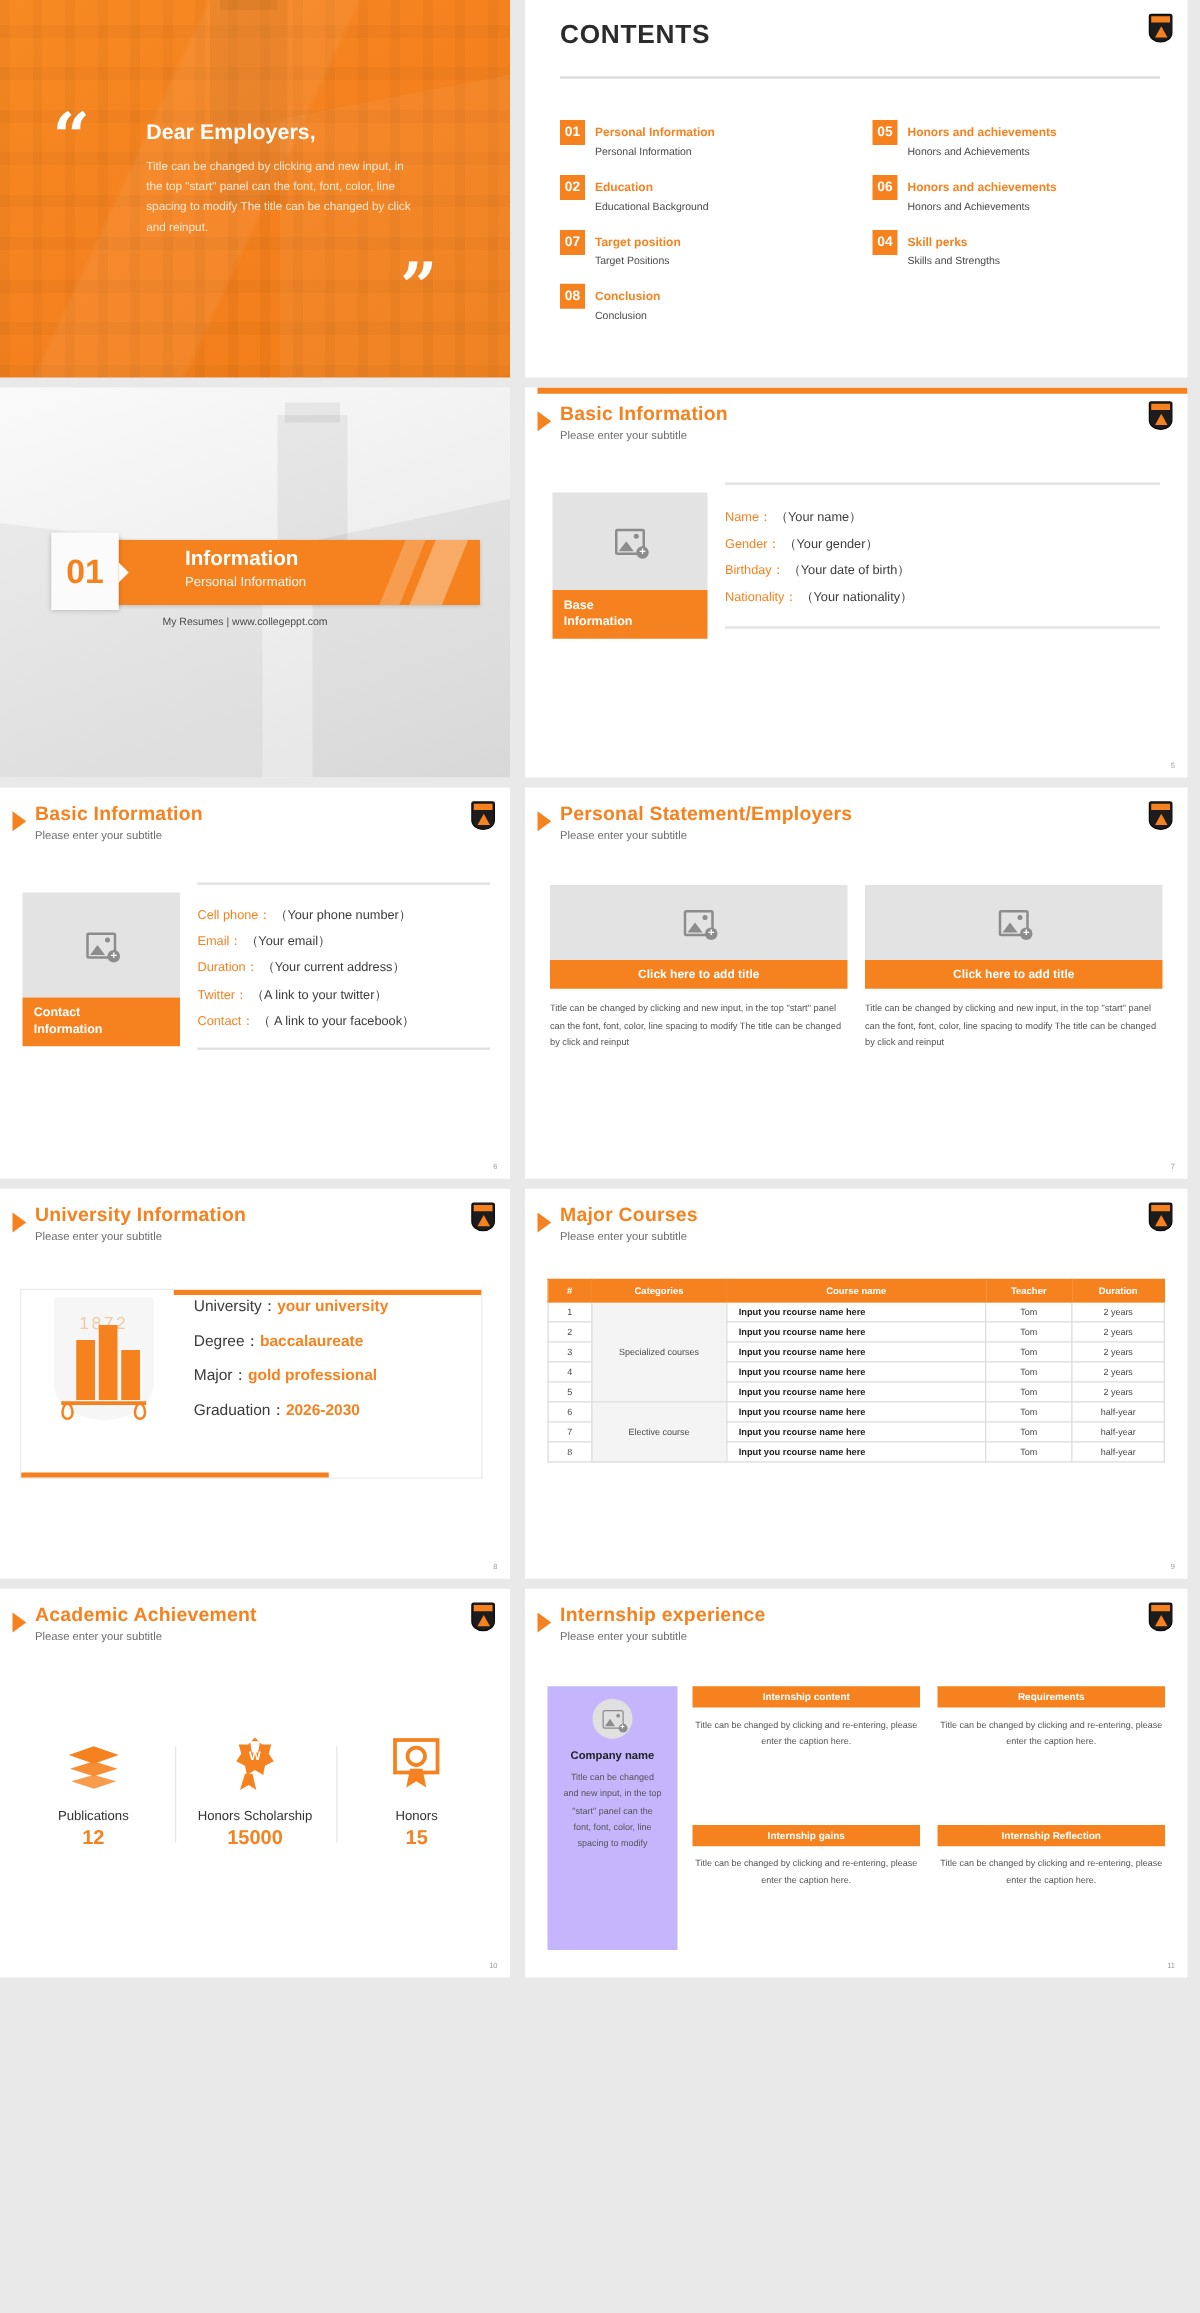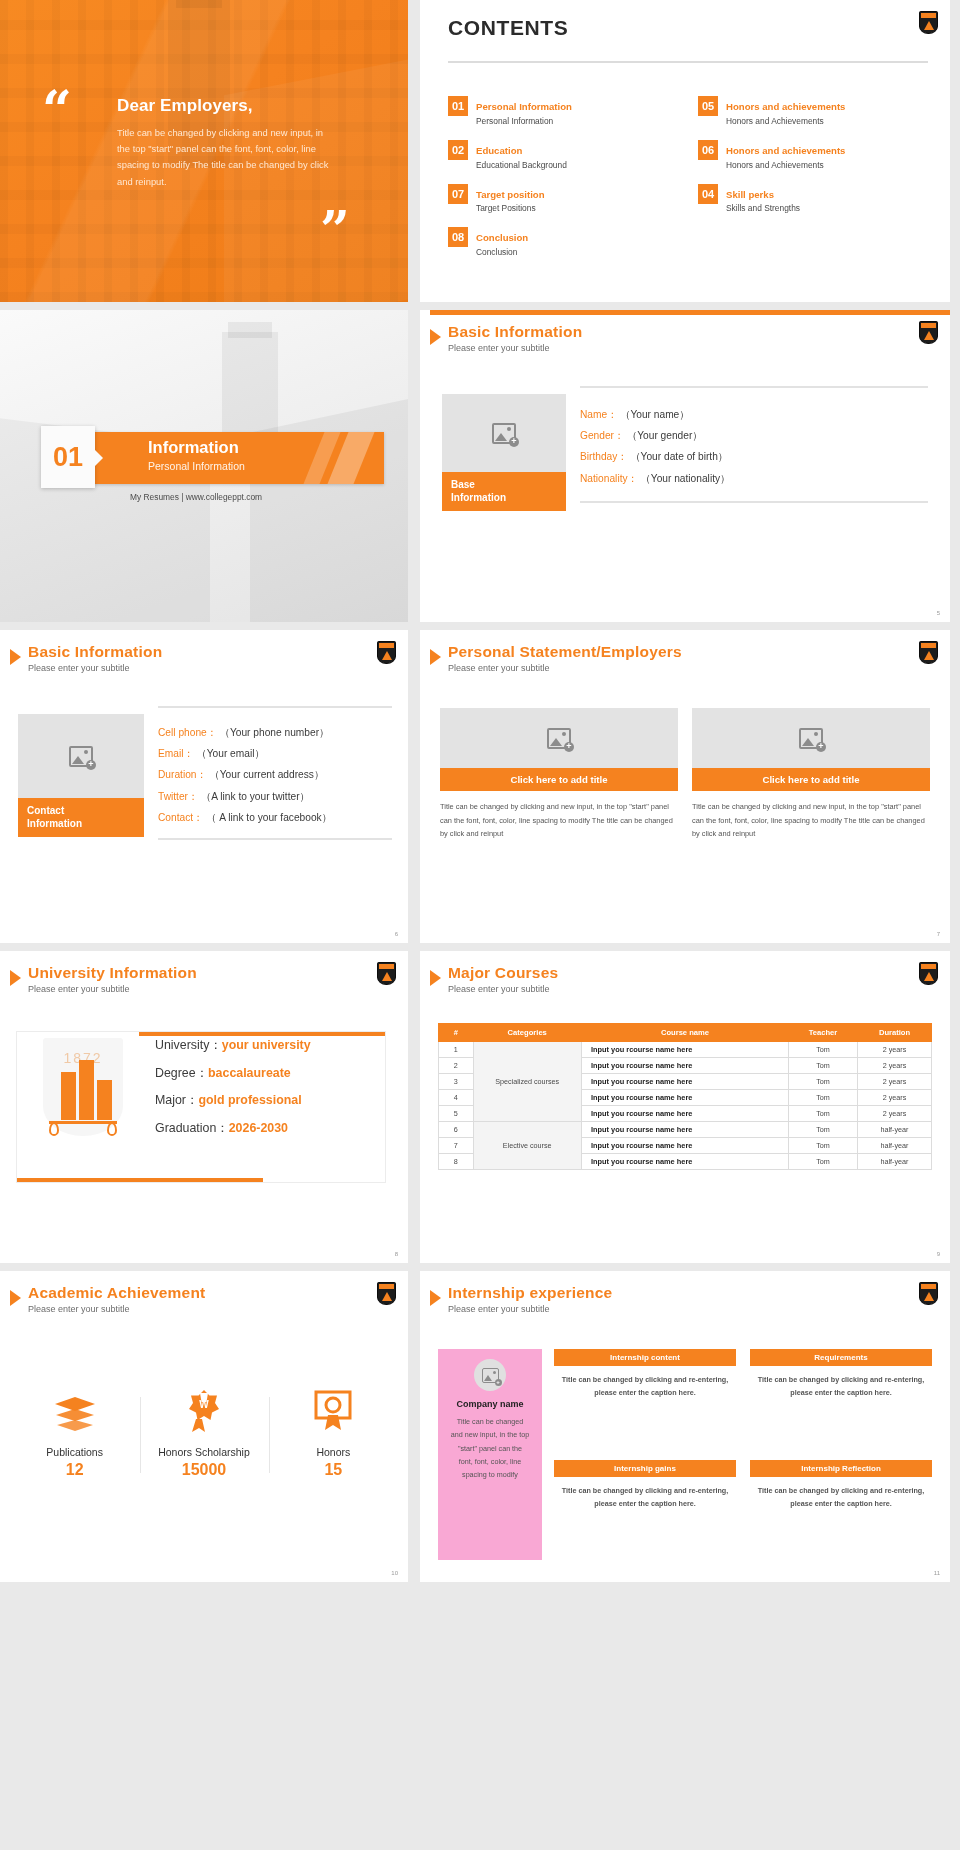--- a/index.html
+++ b/index.html
@@ -267,32 +267,32 @@
   
   .ach { display:flex; align-items:flex-end; justify-content:space-around; }
   .ach .col { text-align:center; width:33%; position:relative; }
   .ach .col + .col:before {
     content:""; position:absolute; left:0; top:8px; bottom:6px; width:1px; background:#e6e6e6;
   }
   .ach .lab { font-size:10.5px; color:#333; margin-top:9px; }
   .ach .val { font-size:16px; color:#f5821f; font-weight:bold; margin-top:3px; }
 
   
-  .intern-left { background:#f9a8d4; position:relative; }
+  .intern-left { background:#c4b5fd; position:relative; }
   .intern-left .circ {
     width:32px;height:32px;border-radius:50%;background:#e0e0e0;
     display:flex;align-items:center;justify-content:center;margin:10px auto 0;
   }
   .intern-left .cname { text-align:center; font-weight:bold; font-size:9px; color:#222; margin-top:8px; }
   .intern-left .ctx { font-size:7.2px; color:#555; line-height:1.85; margin-top:6px; padding:0 12px; text-align:center; }
   .ibox .hdr {
     background:#f5821f; color:#fff; font-size:8px; font-weight:bold;
     text-align:center; padding:4px 2px;
   }
-  .ibox .bdy { font-size:7.2px; color:#555; line-height:1.85; margin-top:7px; text-align:center;font-weight:bold; }
+  .ibox .bdy { font-size:7.2px; color:#555; line-height:1.85; margin-top:7px; text-align:center; }
 </style>
 </head>
 <body>
 
 <div class="grid">
 
   <div class="slide" id="s-cover">
     <div class="bldg"></div>
     <div class="tower"></div>
     <div class="wing"></div>

